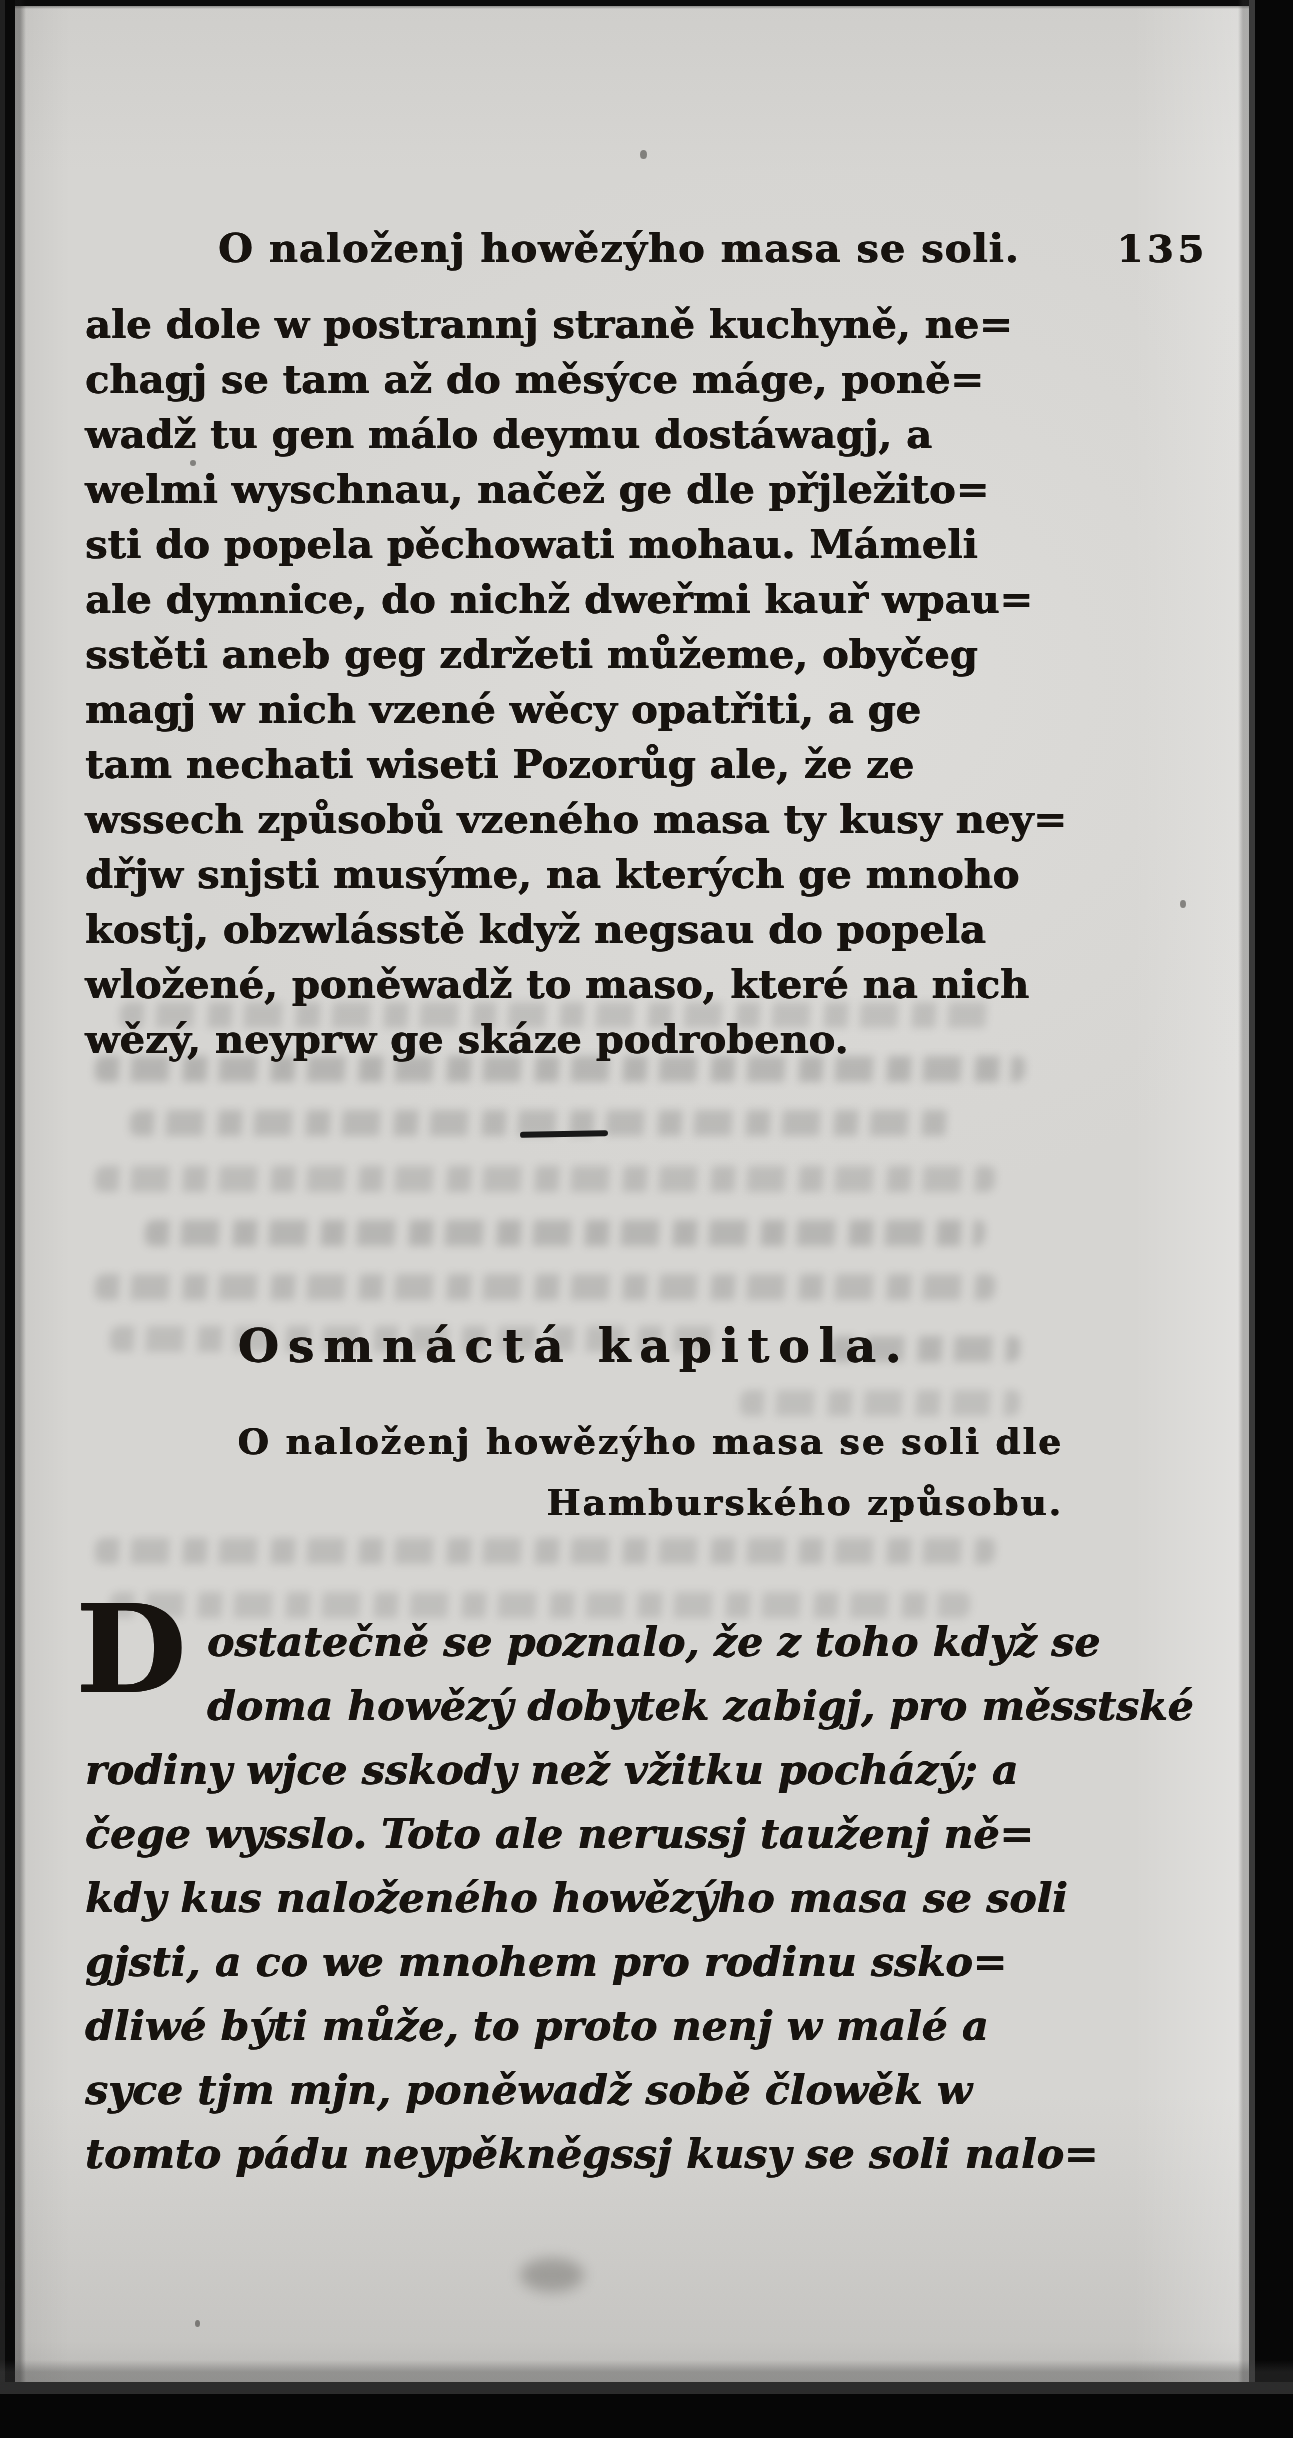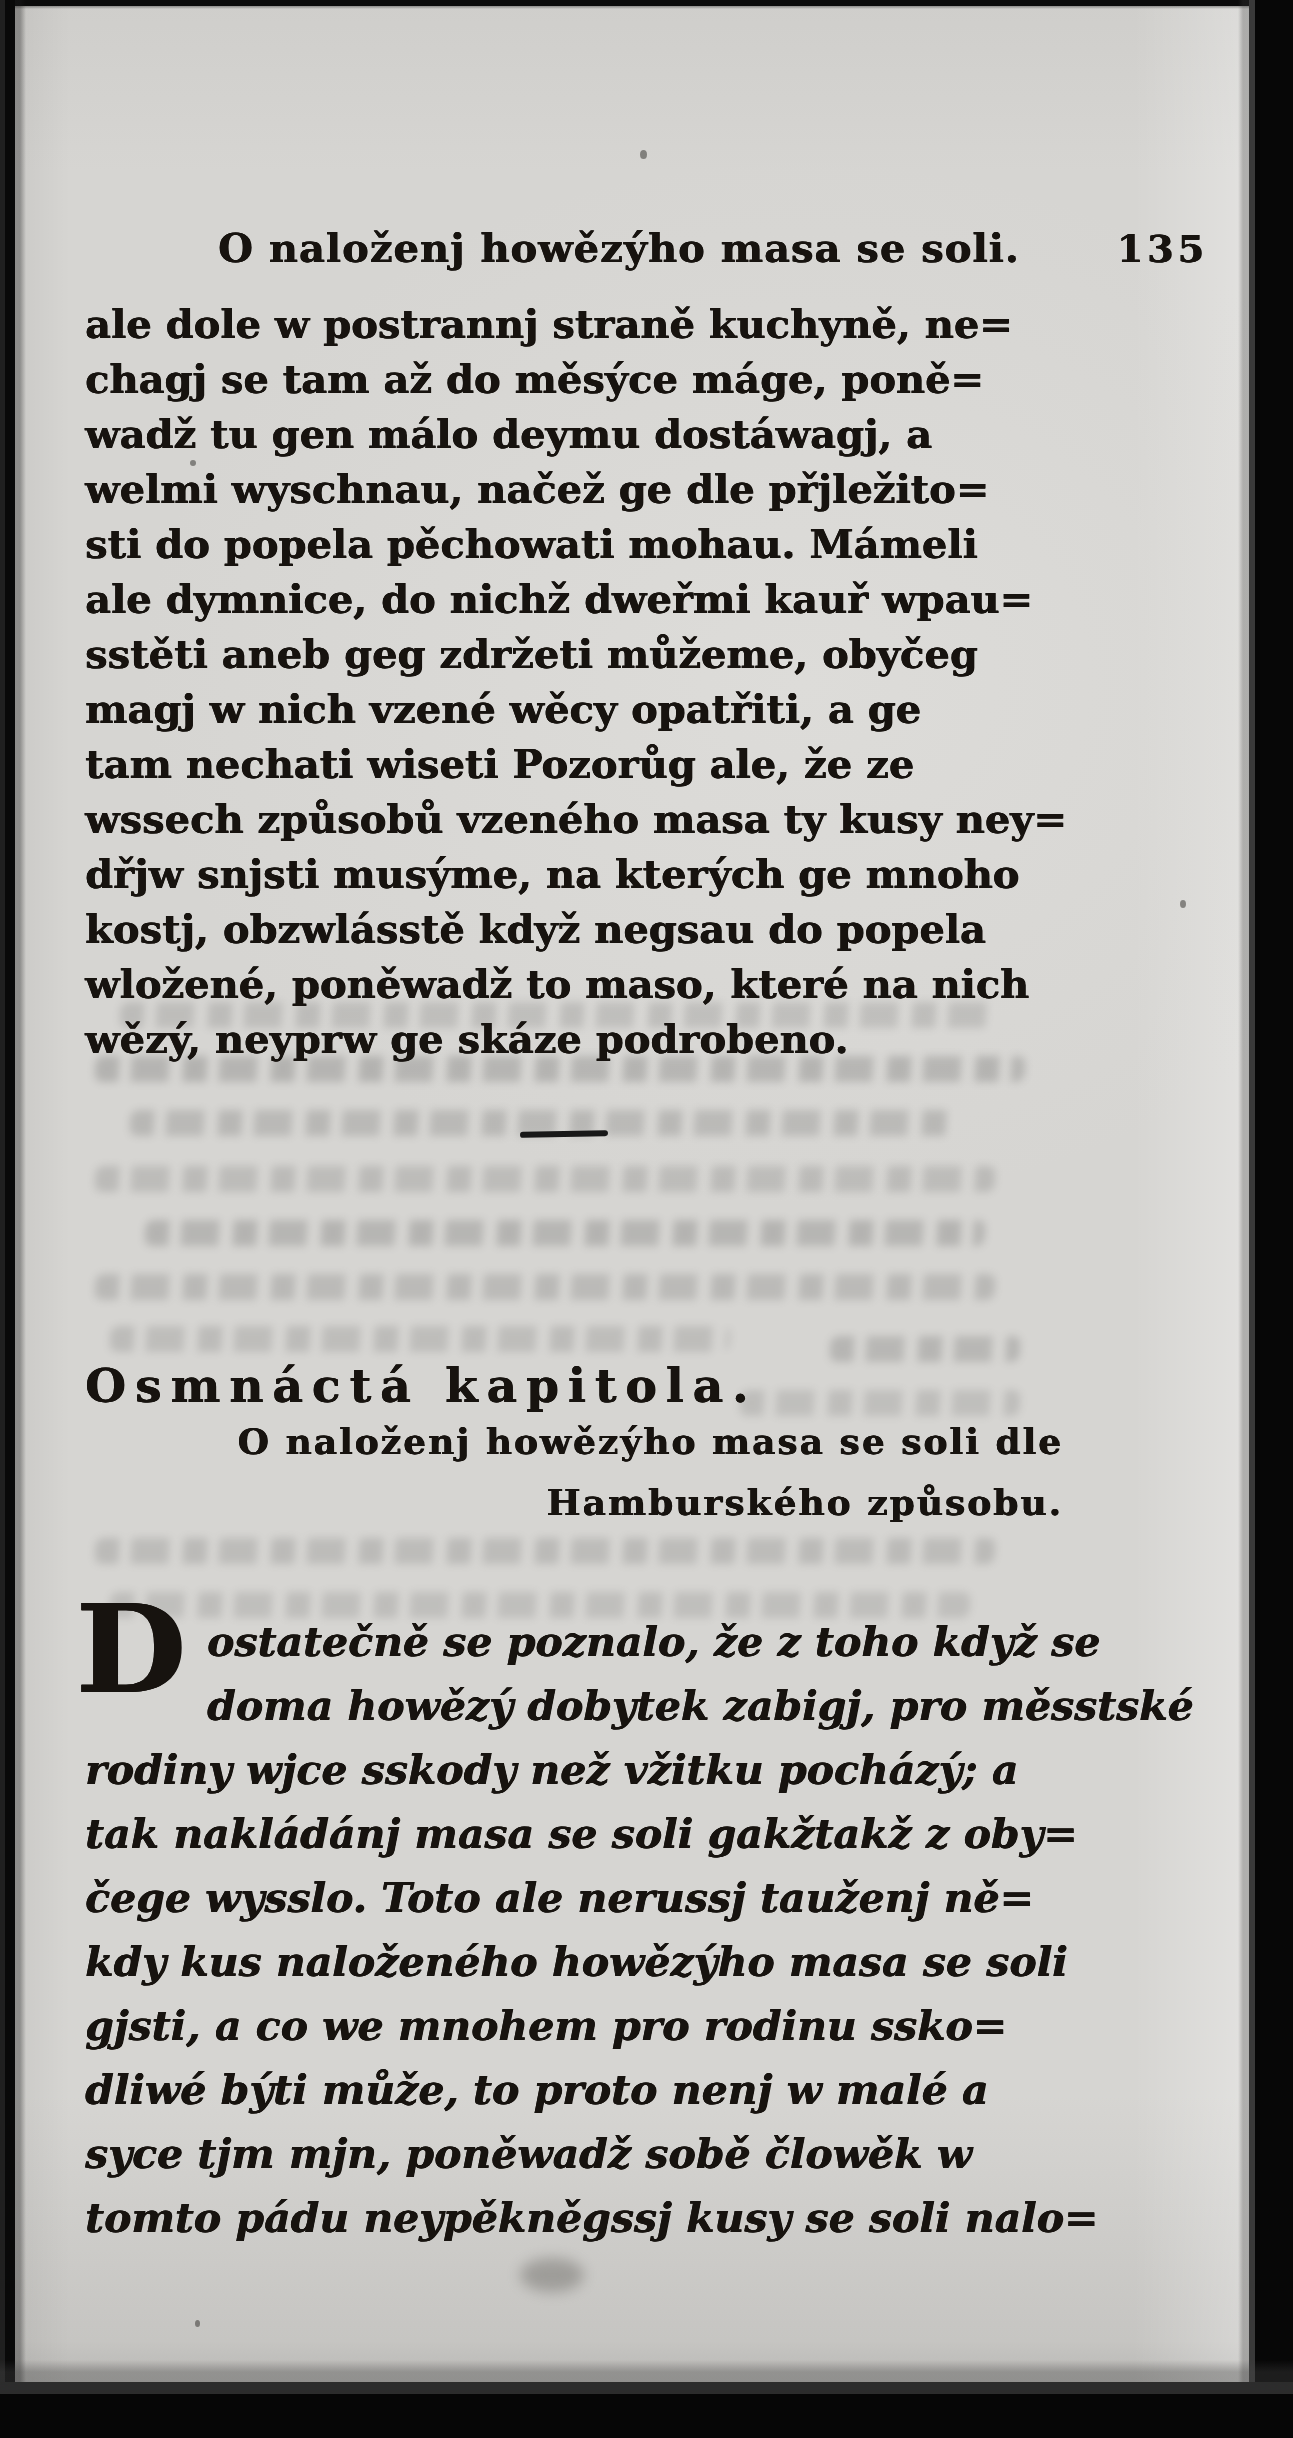--- a/index.html
+++ b/index.html
@@ -53,21 +53,21 @@
   .dropcap {
     position:absolute; left:78px; top:1588px; font-size:122px; line-height:122px;
     transform:scaleX(1.05);
   }
 
   
   .divider { position:absolute; left:520px; top:1131px; width:88px; height:6px; background:#181818; transform:rotate(-1.2deg); border-radius:3px; }
 
   
   .chapter-heading {
-    position:absolute; left:85px; top:1358px; width:978px; text-align:left;
+    position:absolute; left:85px; top:1318px; width:978px; text-align:center;
     font-size:47px; letter-spacing:9px;
   }
   .subtitle { position:absolute; left:85px; width:978px; text-align:right; font-size:36px; letter-spacing:2px; }
   .subtitle-1 { top:1420px; }
   .subtitle-2 { top:1481px; }
 
   
   .ghost {
     position:absolute; height:26px; opacity:.20; filter:blur(4px);
     transform:skewX(-3deg);
@@ -125,21 +125,20 @@
 
 <div class="chapter-heading ink">Osmnáctá kapitola.</div>
 <div class="subtitle subtitle-1 ink">O naloženj howězýho masa se soli dle</div>
 <div class="subtitle subtitle-2 ink">Hamburského způsobu.</div>
 
 <div class="dropcap ink">D</div>
 <div class="para para-2 ink">
     <div class="tline">ostatečně se poznalo, že z toho když se</div>
     <div class="tline">doma howězý dobytek zabigj, pro měsstské</div>
     <div class="tline">rodiny wjce sskody než vžitku pocházý; a</div>
-    <div class="tline">tak nakládánj masa se soli gakžtakž z oby=</div>
     <div class="tline">čege wysslo.  Toto ale nerussj tauženj ně=</div>
     <div class="tline">kdy kus naloženého howězýho masa se soli</div>
     <div class="tline">gjsti, a co we mnohem pro rodinu ssko=</div>
     <div class="tline">dliwé býti může, to proto nenj w malé a</div>
     <div class="tline">syce tjm mjn, poněwadž sobě člowěk w</div>
     <div class="tline">tomto pádu neypěkněgssj kusy se soli nalo=</div>
   </div>
 
 <div class="edge edge-top"></div>
 <div class="edge edge-left"></div>

